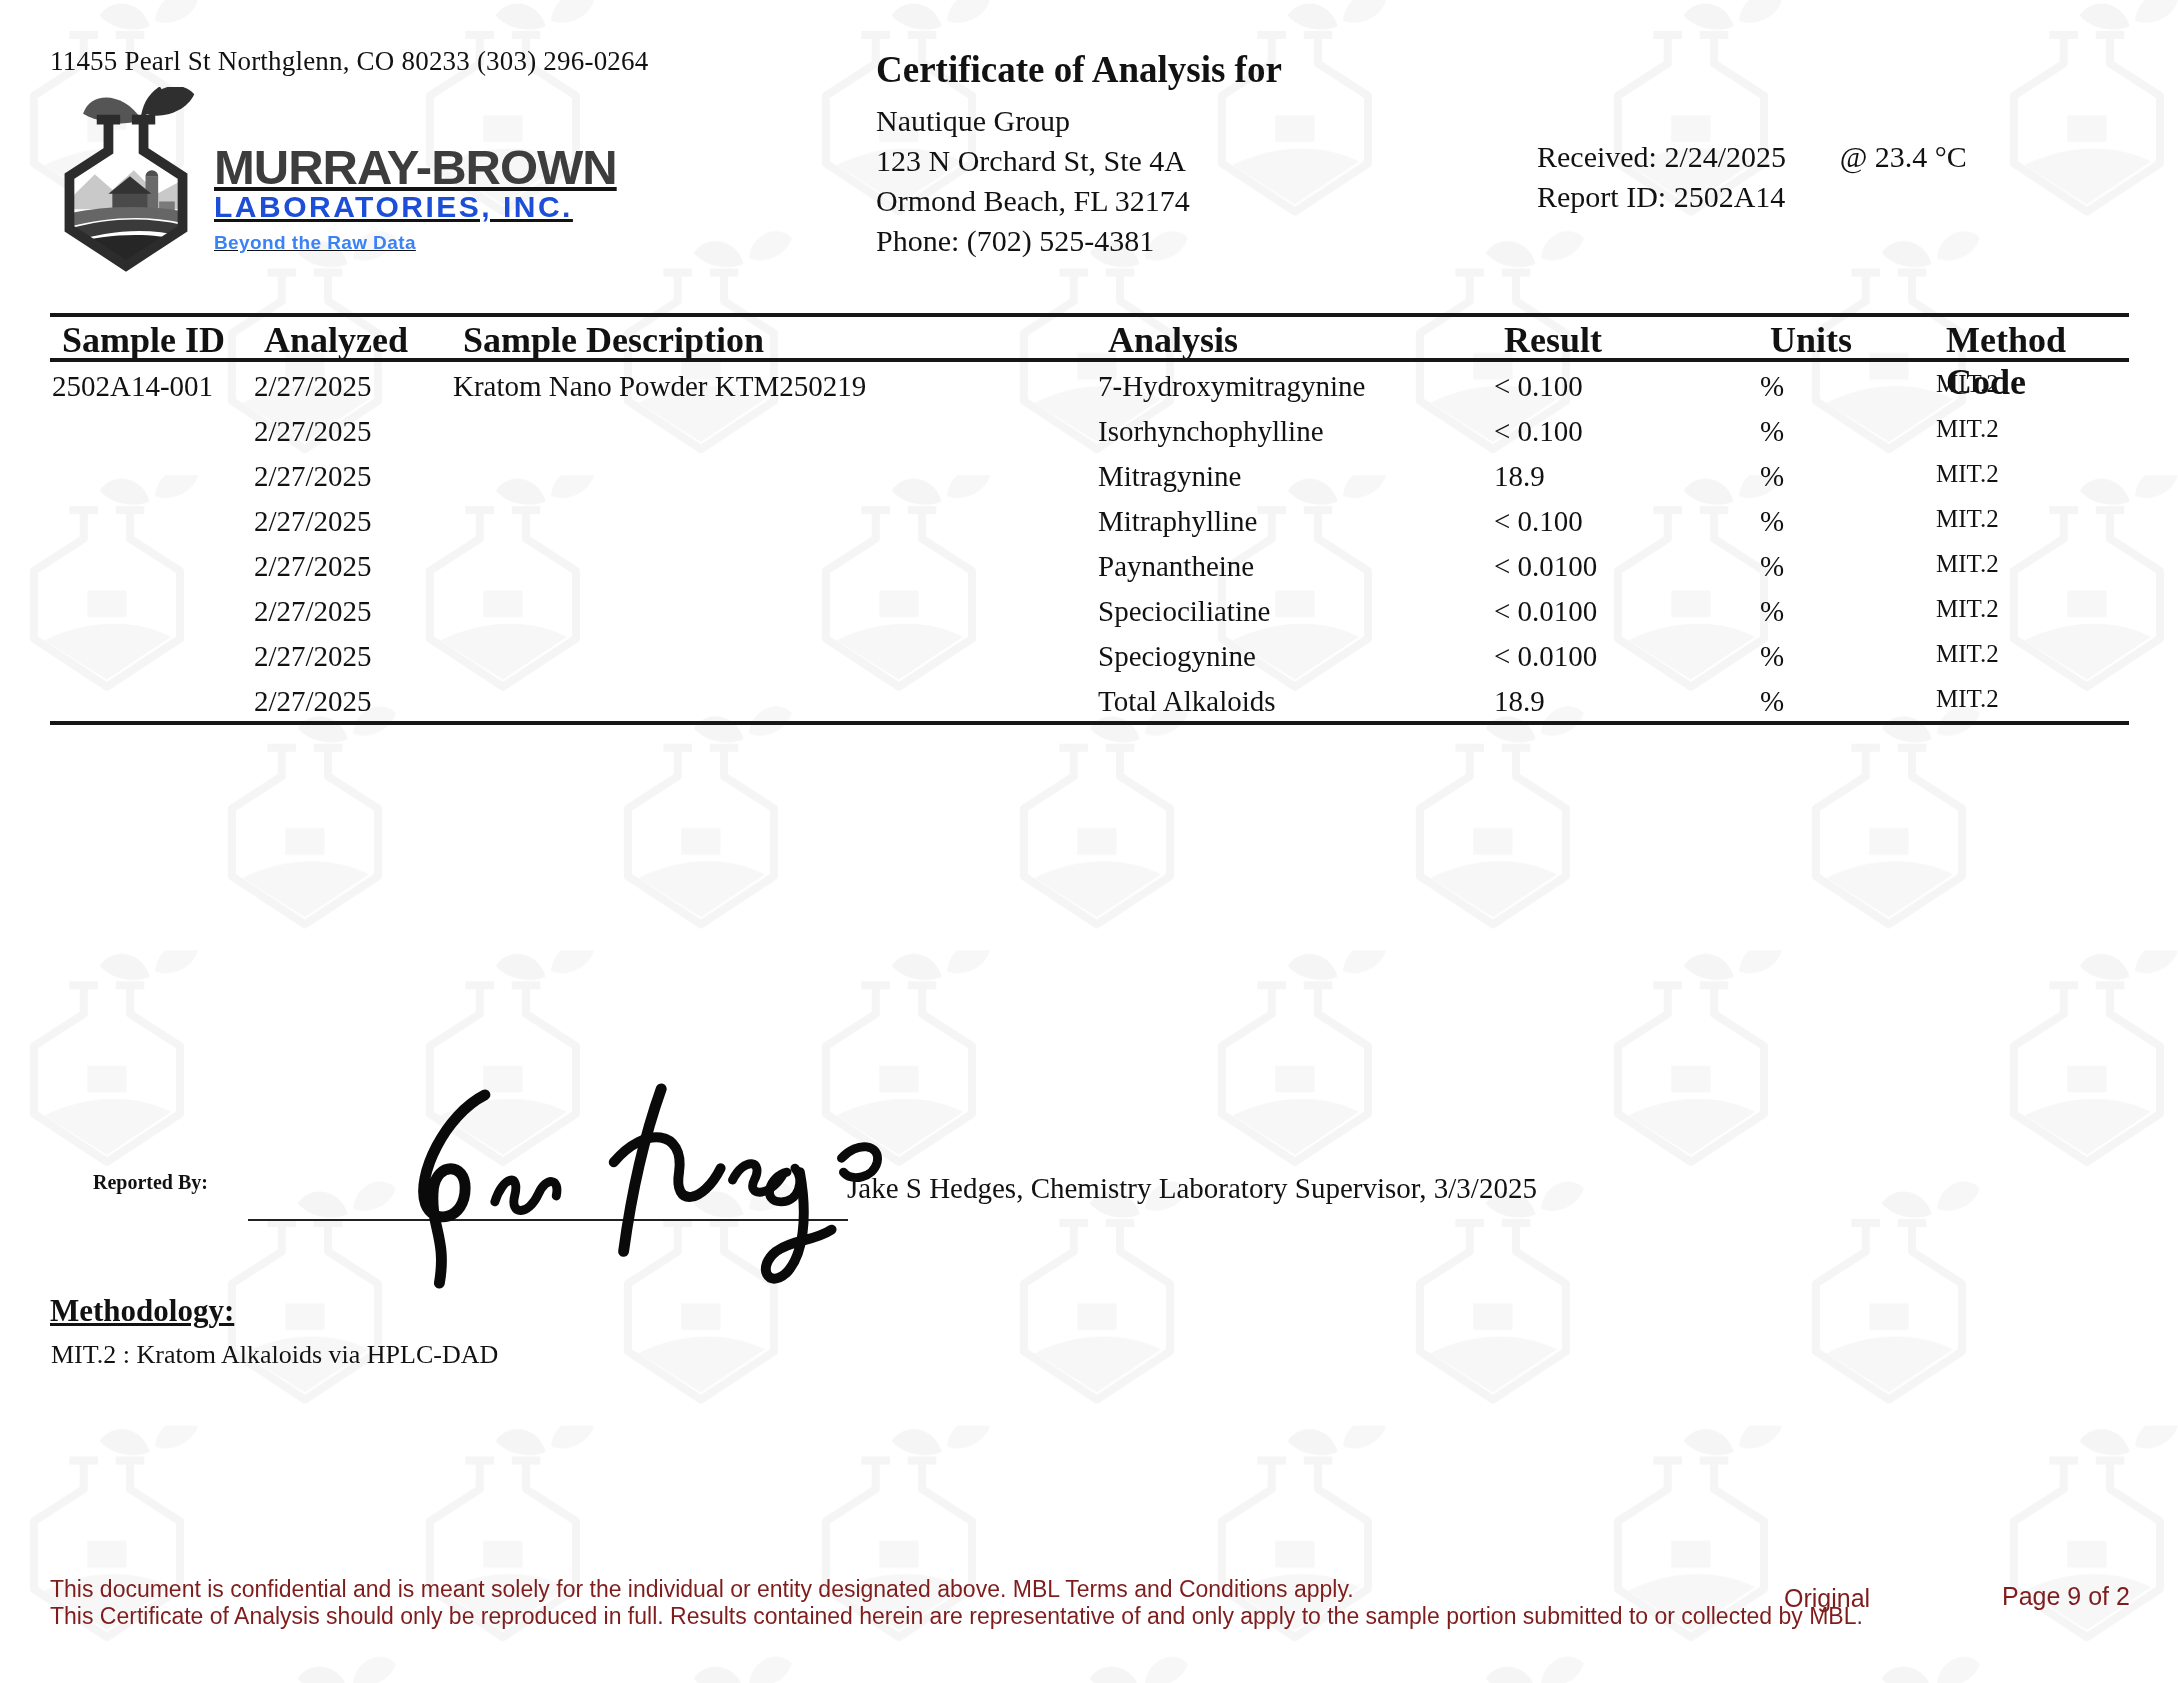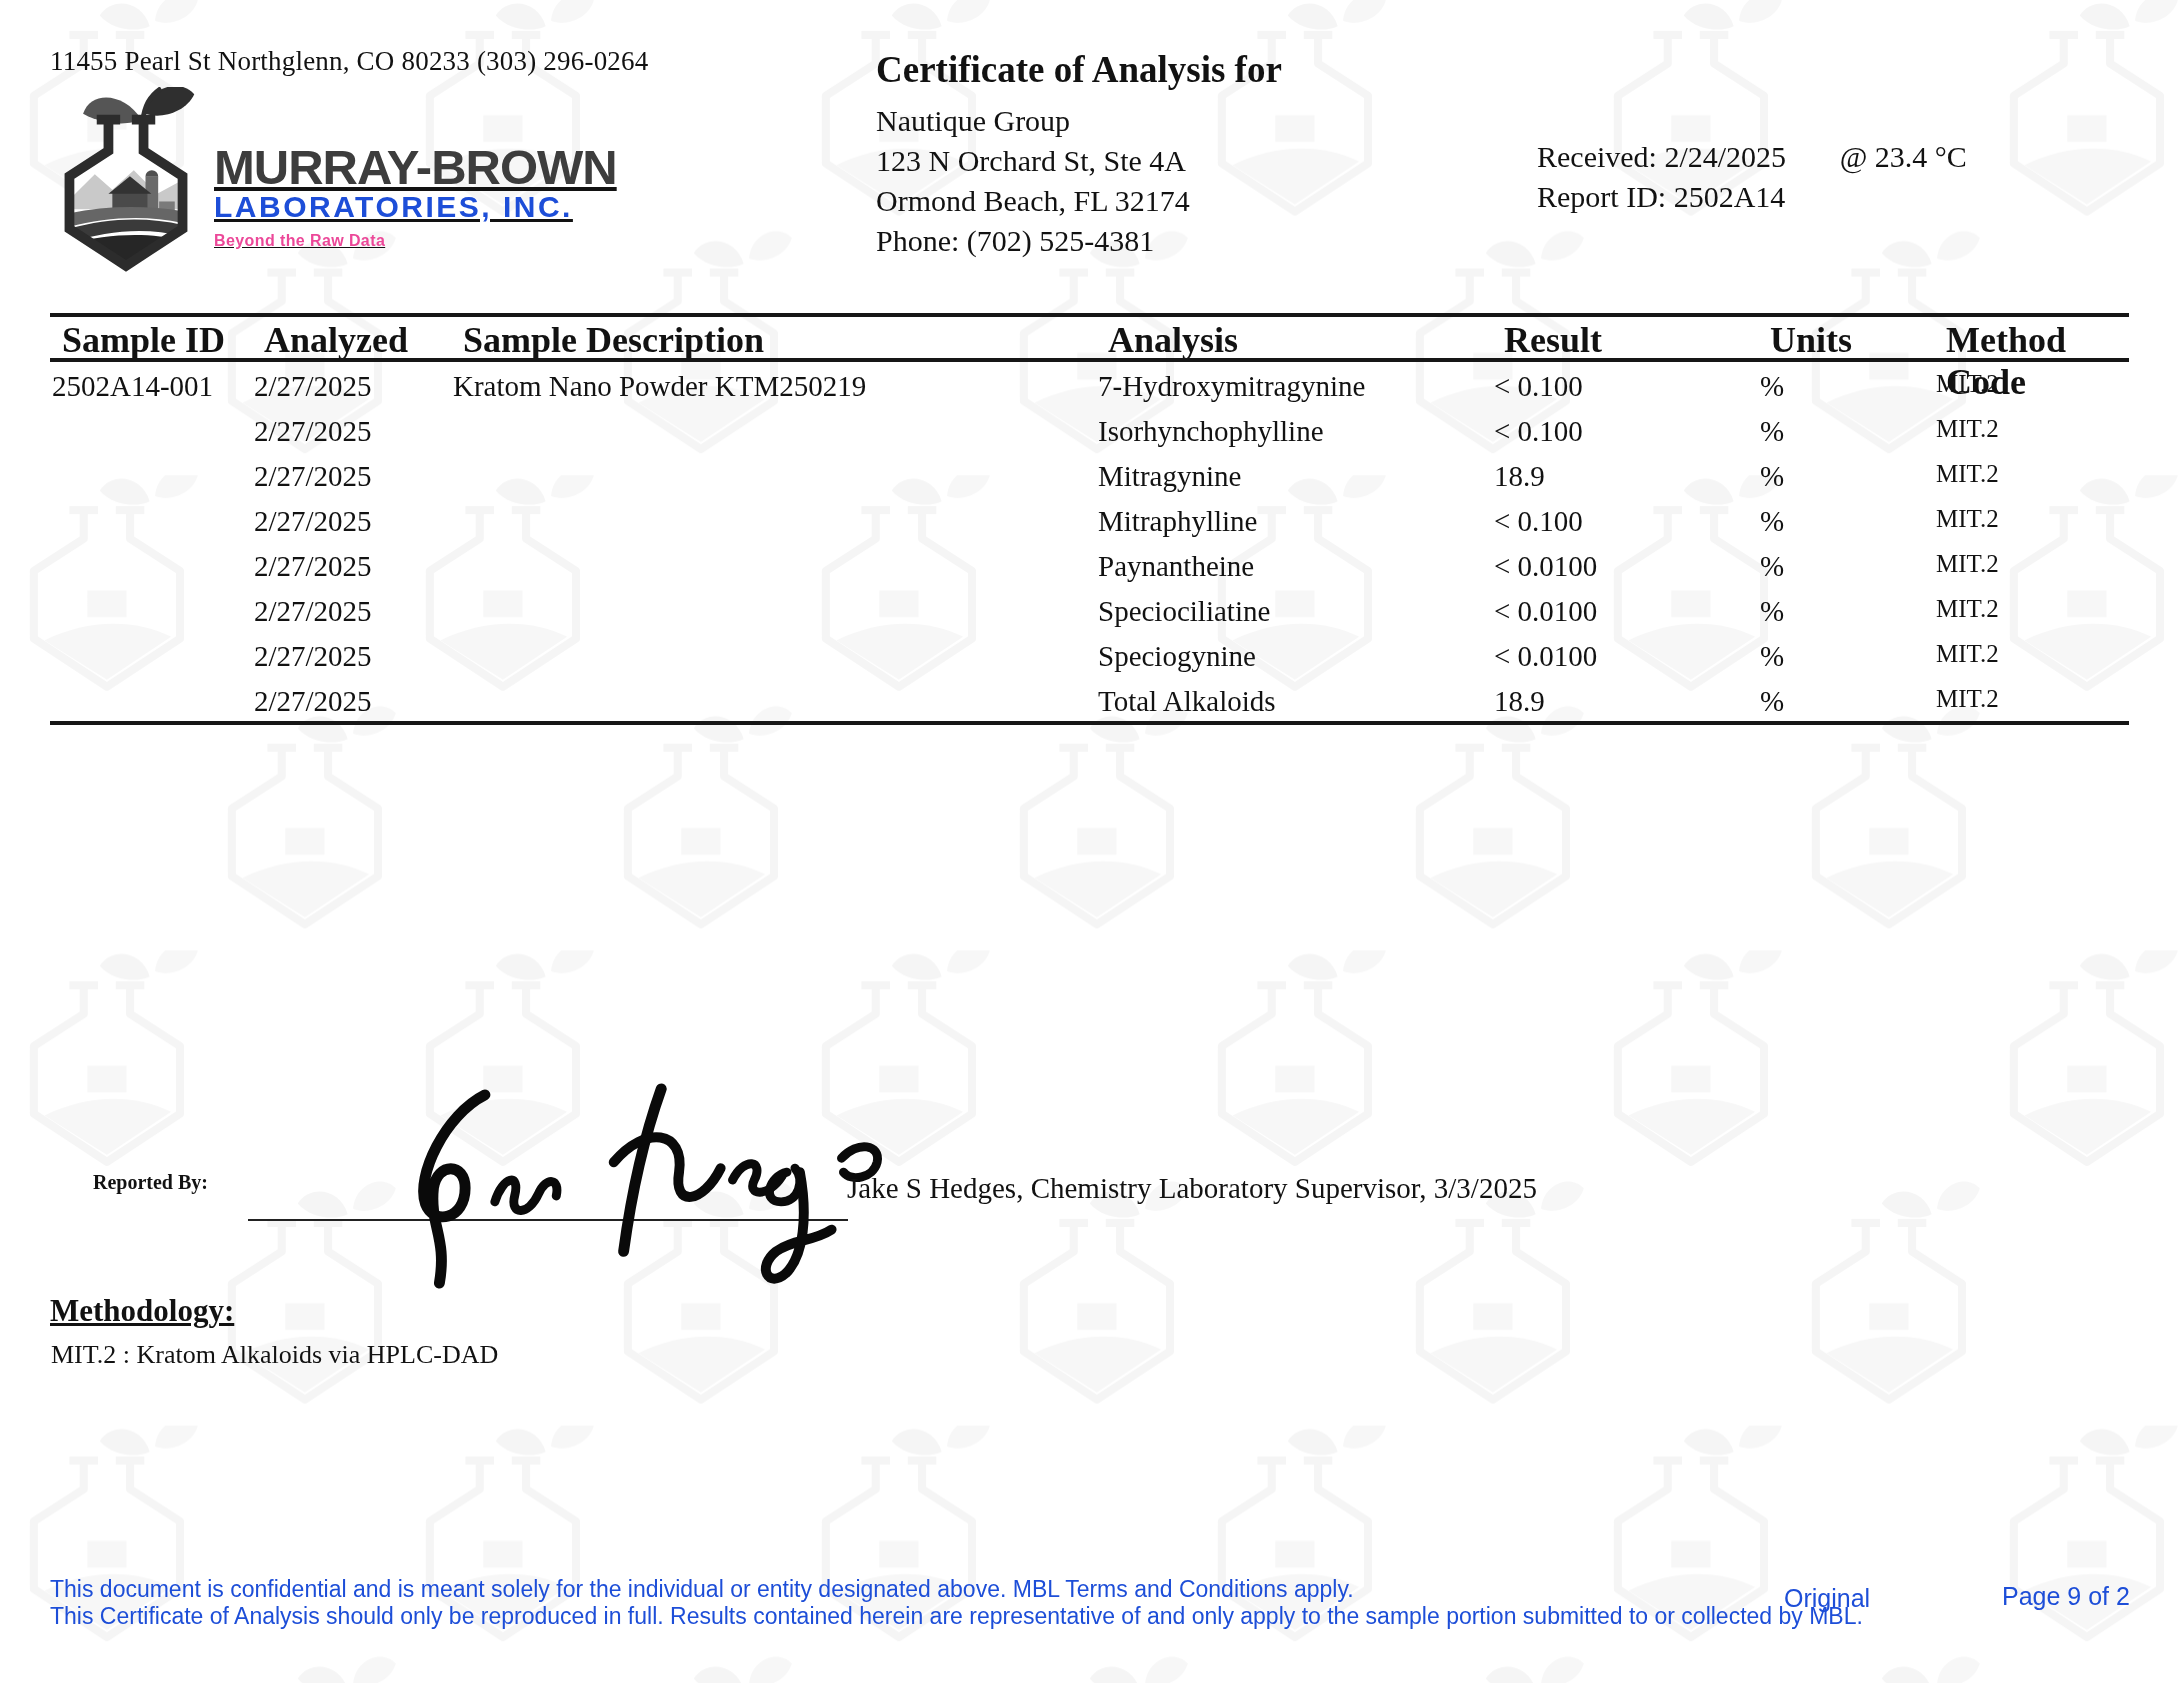--- a/index.html
+++ b/index.html
@@ -11,21 +11,21 @@
 
   
   .wm{position:absolute;left:0;top:0;width:2178px;height:1683px;pointer-events:none;}
 
   
   .lab-address{left:50px;top:46px;font-size:27px;letter-spacing:0.2px;}
   .logo-wrap{left:48px;top:87px;display:flex;align-items:flex-start;}
   .logo-text{margin-left:10px;margin-top:57px;font-family:"Liberation Sans",sans-serif;text-decoration:underline;}
   .logo-name{font-size:49px;font-weight:bold;color:#3d3d3d;letter-spacing:-1px;line-height:46px;}
   .logo-sub{font-size:30px;font-weight:bold;color:#1d4ed8;letter-spacing:2.5px;line-height:34px;}
-  .logo-tag{font-size:16px;font-weight:bold;color:#ec4899;margin-top:8px;letter-spacing:0.4px;}
+  .logo-tag{font-size:19px;font-weight:bold;color:#3b82f6;margin-top:8px;letter-spacing:0.4px;}
 
   .coa-title{left:876px;top:48px;font-size:37px;font-weight:bold;}
   .client{left:876px;top:101px;font-size:30px;line-height:40px;}
   .recv-block{left:1537px;top:137px;font-size:30px;line-height:40px;}
   .recv-temp{display:inline-block;margin-left:46px;}
 
   
   .rule{left:50px;width:2079px;height:4px;background:#161616;}
   .t-grid{display:grid;grid-template-columns:202px 199px 645px 396px 266px 176px 195px;}
   .t-head{left:60px;top:319px;width:2079px;font-size:36px;font-weight:bold;}
@@ -38,21 +38,21 @@
   .reported-by{left:93px;top:1171px;font-size:20px;font-weight:bold;}
   .sig-line{left:248px;top:1219px;width:600px;height:2px;background:#222;}
   .sig-svg{left:376px;top:1081px;}
   .signer{left:847px;top:1172px;font-size:29px;}
 
   
   .meth-head{left:50px;top:1293px;font-size:31px;font-weight:bold;text-decoration:underline;}
   .meth-item{left:51px;top:1340px;font-size:26px;}
 
   
-  .foot{font-family:"Liberation Sans",sans-serif;color:#1d4ed8;}
+  .foot{font-family:"Liberation Sans",sans-serif;color:#7f1d1d;}
   .foot-lines{left:50px;top:1576px;font-size:23px;line-height:27px;}
   .foot-original{left:1784px;top:1584px;font-size:25px;}
   .foot-page{left:2002px;top:1582px;font-size:25px;}
 </style>
 </head>
 <body>
 
 <div class="page">
 
   <svg class="wm" width="2178" height="1683" viewBox="0 0 2200 1700">

